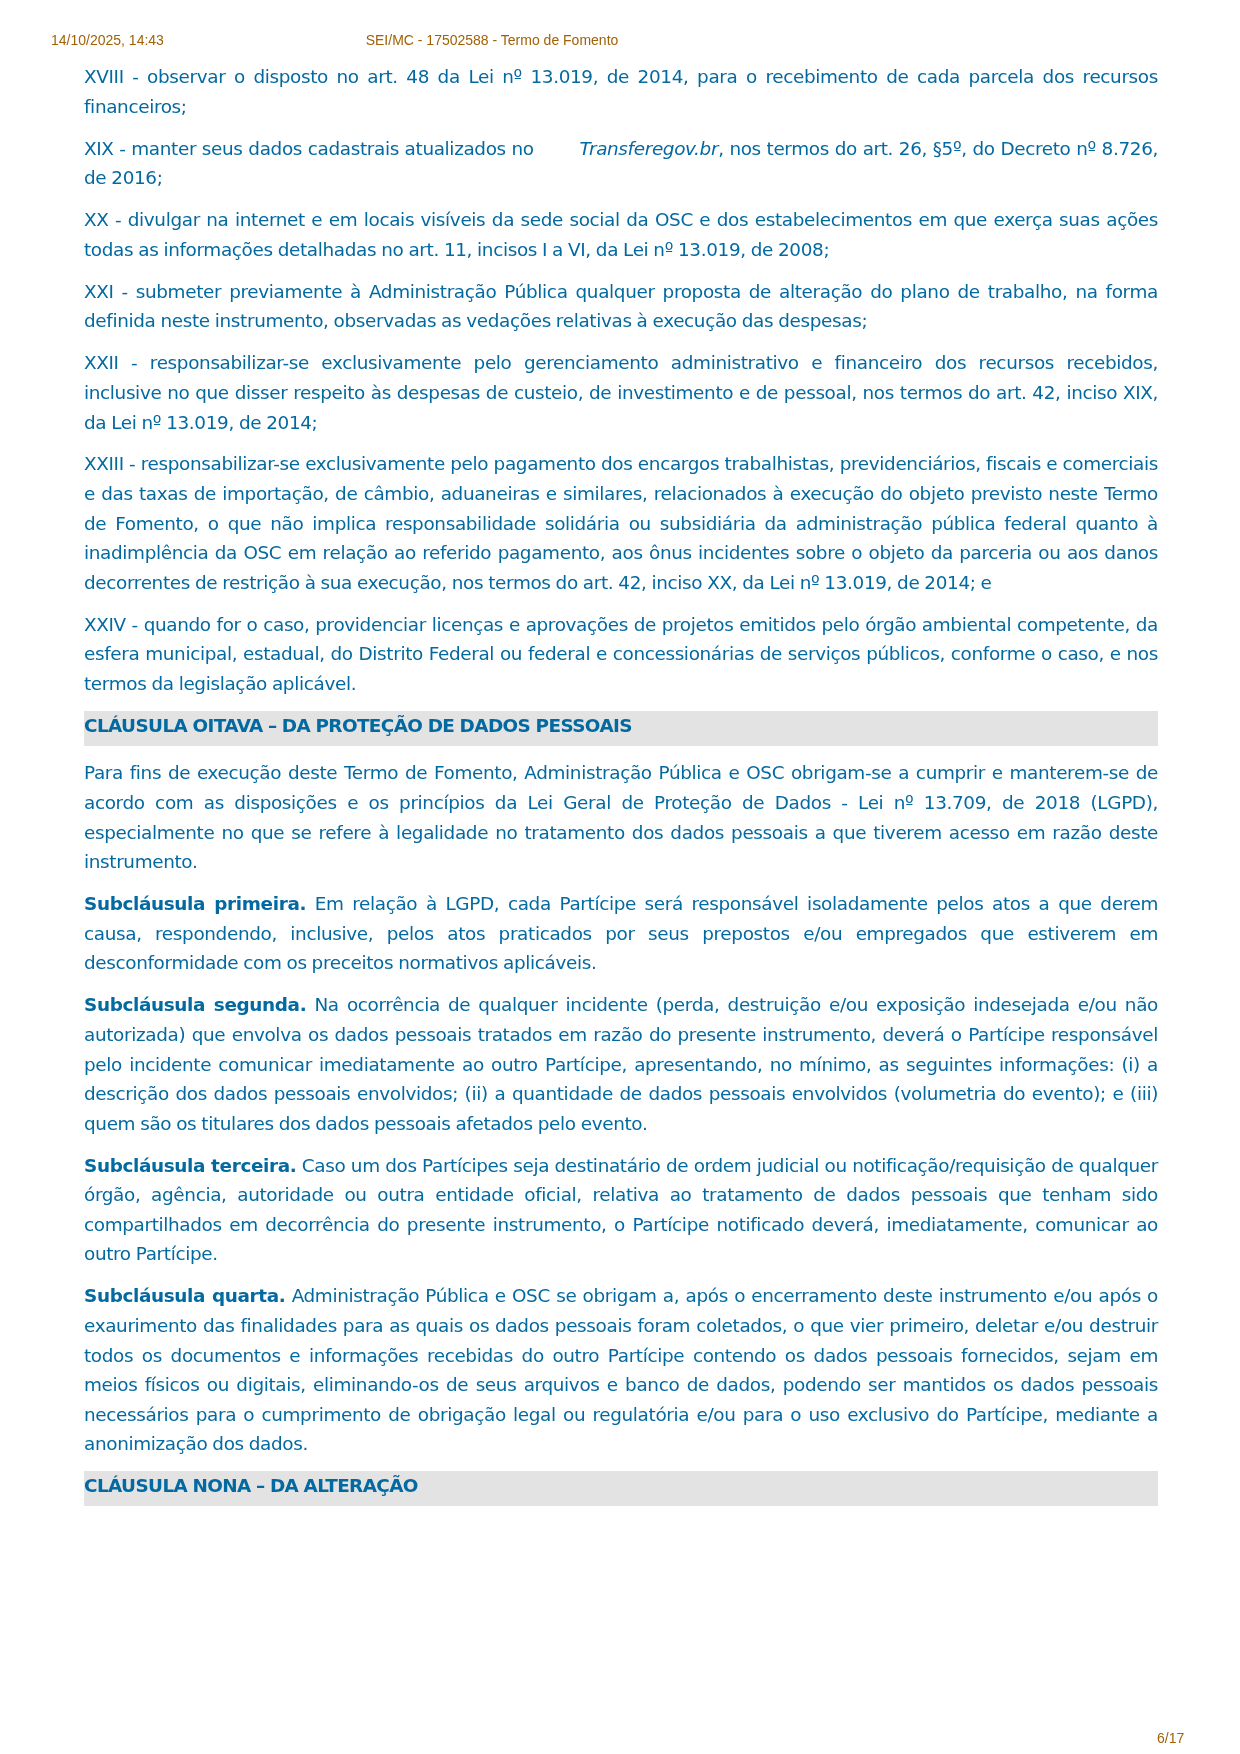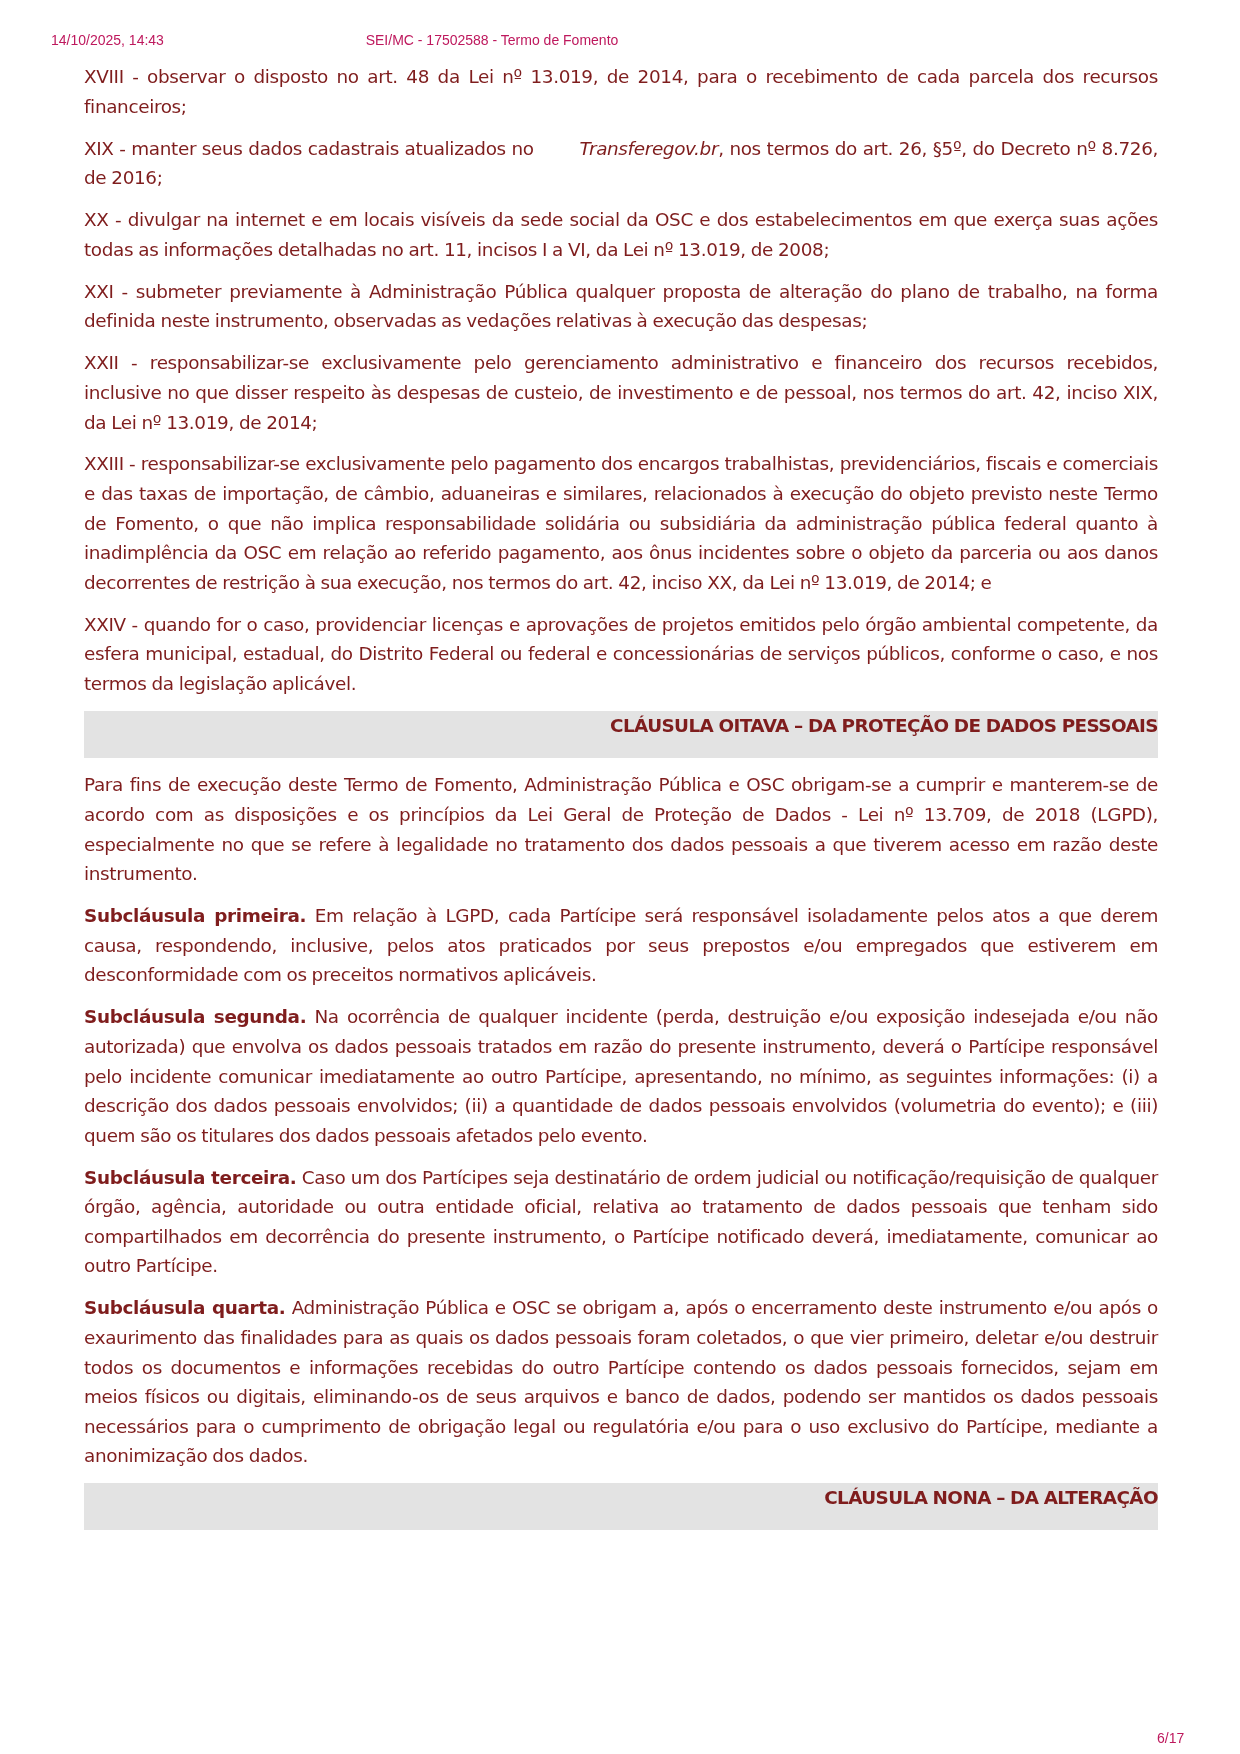--- a/index.html
+++ b/index.html
@@ -1,37 +1,37 @@
 <!DOCTYPE html>
 <html><head>
 <meta charset="utf-8">
 <style>
   html, body { margin: 0; padding: 0; background: #ffffff; }
   body { width: 1240px; height: 1754px; position: relative; overflow: hidden; }
   .print-header, .print-footer {
     position: absolute; left: 0; width: 1240px;
-    font-family: "Liberation Sans", sans-serif; font-size: 14px; color: #be185d;
+    font-family: "Liberation Sans", sans-serif; font-size: 14px; color: #a16207;
   }
   .print-header { top: 32px; height: 20px; }
   .print-header .date { position: absolute; left: 51px; top: 0; }
   .print-header .title { position: absolute; left: 0; width: 984px; text-align: center; top: 0; }
   .print-footer { top: 1742px; height: 20px; }
   .print-footer .url { position: absolute; left: 22px; top: -12px; width: 1110px; white-space: nowrap; overflow: hidden; }
   .print-footer .page { position: absolute; left: 1157px; top: -12px; }
 
   .content {
     position: absolute; left: 84px; top: 62px; width: 1074px;
     font-family: "DejaVu Sans", sans-serif; font-size: 18.4px; line-height: 29.6px;
-    color: #7f1d1d; text-align: justify; letter-spacing: -0.35px; word-spacing: -0.5px;
+    color: #0369a1; text-align: justify; letter-spacing: -0.35px; word-spacing: -0.5px;
   }
   .content p { margin: 0 0 12.4px 0; }
   .content em { font-style: italic; margin-left: 40px; }
   .heading {
     background: #e3e3e3; font-weight: bold; margin: 0 0 12.4px 0;
-    height: 47px; line-height: 29px; padding-left: 0; text-align: right;
+    height: 35px; line-height: 29px; padding-left: 0; text-align: left;
     letter-spacing: -0.6px;
   }
   .bold { font-weight: bold; }
 </style>
 </head>
 <body>
 
 <div class="print-header">
   <span class="date">14/10/2025, 14:43</span>
   <span class="title">SEI/MC - 17502588 - Termo de Fomento</span>

